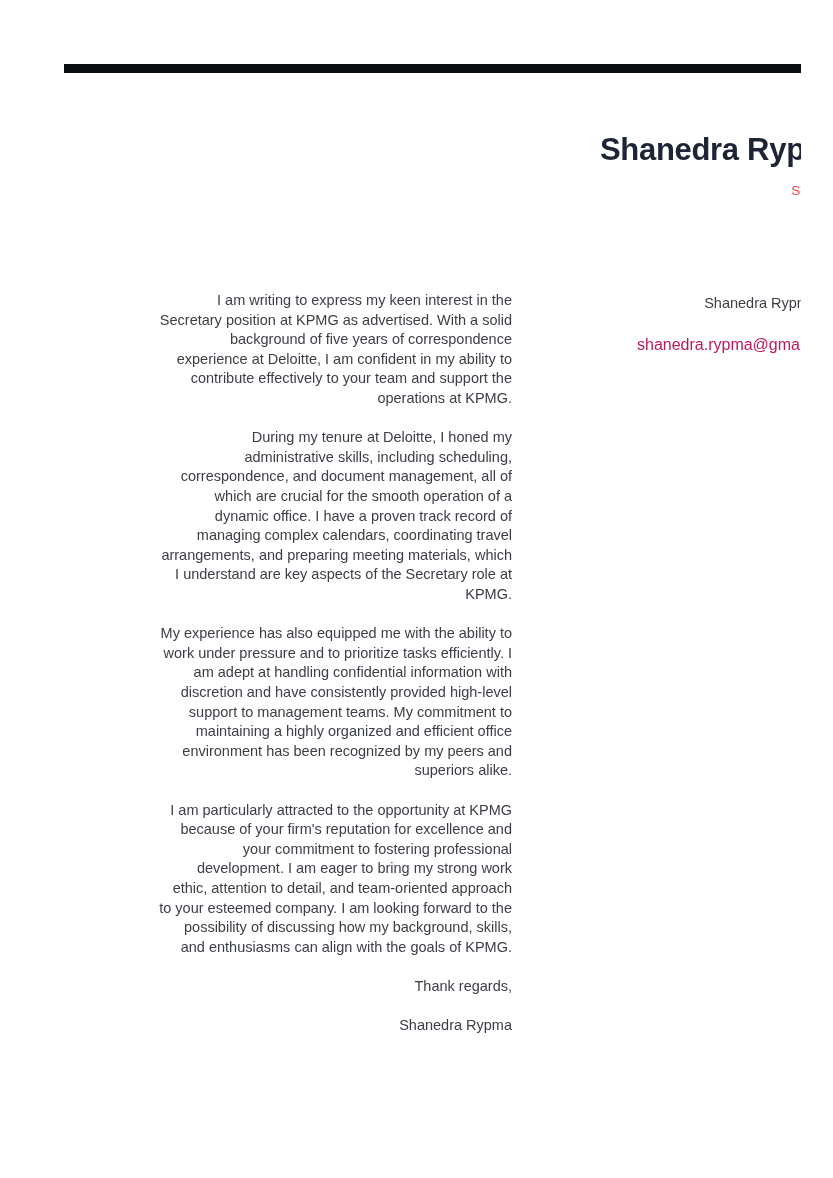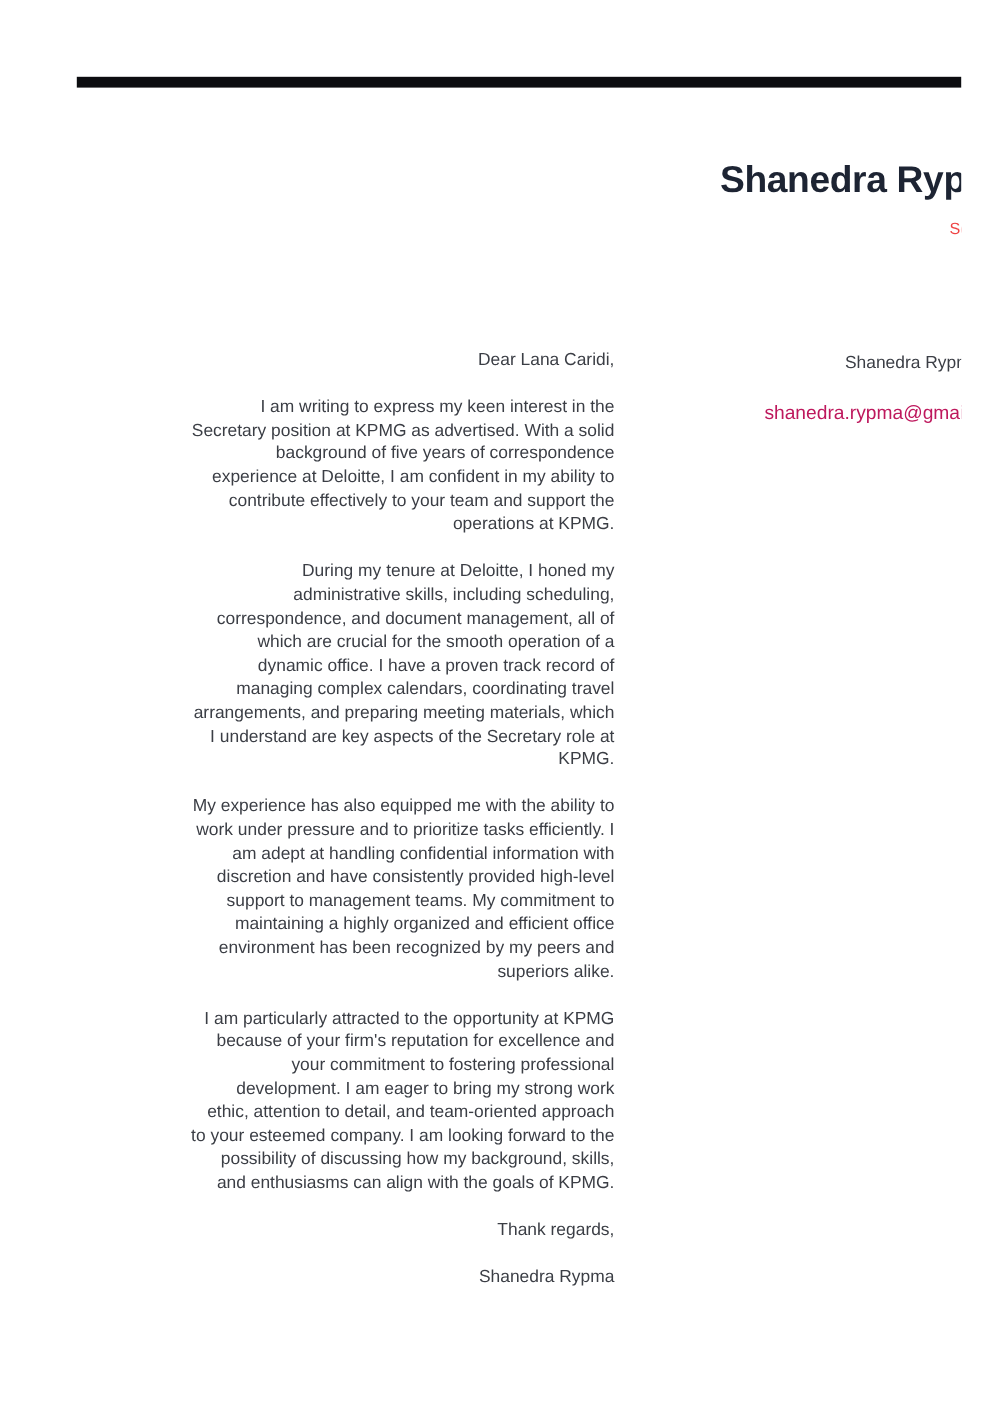--- a/index.html
+++ b/index.html
@@ -82,21 +82,20 @@
   <div class="top-accent-bar"></div>
 
   <div class="header">
     <div class="candidate-name">Shanedra Rypma</div>
     <div class="job-title">Secretary</div>
   </div>
 
   <div class="content">
 
     <div class="letter">
-      <p>Dear Lana Caridi,</p>
       <p>I am writing to express my keen interest in the Secretary position at KPMG as advertised. With a solid background of five years of correspondence experience at Deloitte, I am confident in my ability to contribute effectively to your team and support the operations at KPMG.</p>
       <p>During my tenure at Deloitte, I honed my administrative skills, including scheduling, correspondence, and document management, all of which are crucial for the smooth operation of a dynamic office. I have a proven track record of managing complex calendars, coordinating travel arrangements, and preparing meeting materials, which I understand are key aspects of the Secretary role at KPMG.</p>
       <p>My experience has also equipped me with the ability to work under pressure and to prioritize tasks efficiently. I am adept at handling confidential information with discretion and have consistently provided high-level support to management teams. My commitment to maintaining a highly organized and efficient office environment has been recognized by my peers and superiors alike.</p>
       <p>I am particularly attracted to the opportunity at KPMG because of your firm's reputation for excellence and your commitment to fostering professional development. I am eager to bring my strong work ethic, attention to detail, and team-oriented approach to your esteemed company. I am looking forward to the possibility of discussing how my background, skills, and enthusiasms can align with the goals of KPMG.</p>
       <p>Thank regards,</p>
       <p>Shanedra Rypma</p>
     </div>
 
     <div class="aside">
 

